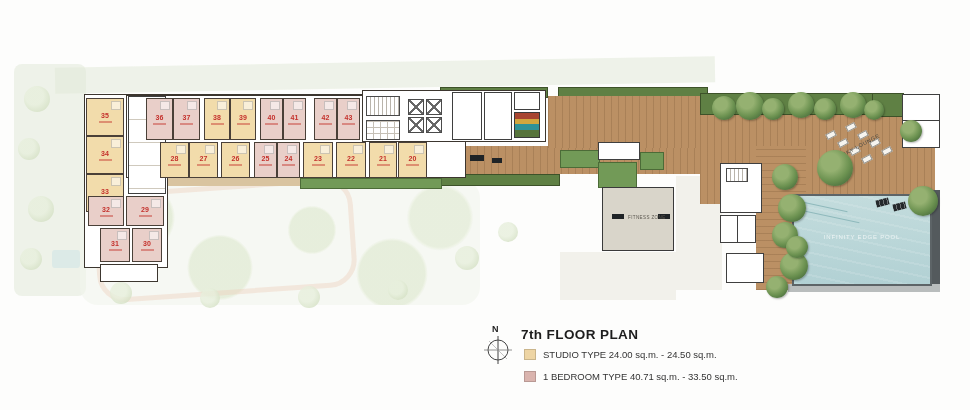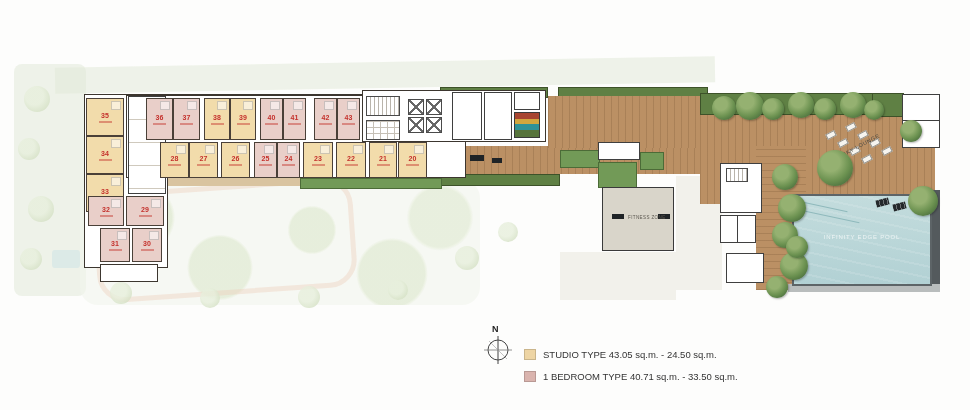--- a/index.html
+++ b/index.html
@@ -298,22 +298,23 @@
       <span class="uarea"></span>
     </div>
 
   <span class="n-label" style="left:492px;top:324px;">N</span>
   <svg class="abs" style="left:482px;top:334px;" width="32" height="32" viewBox="0 0 32 32">
     <circle cx="16" cy="16" r="10" fill="none" stroke="#444" stroke-width="1"></circle>
     <line x1="16" y1="2" x2="16" y2="30" stroke="#444" stroke-width="1"></line>
     <line x1="2" y1="16" x2="30" y2="16" stroke="#777" stroke-width="0.8"></line>
     <line x1="7" y1="7" x2="25" y2="25" stroke="#999" stroke-width="0.6"></line>
   </svg>
+  <div class="abs plan-title" style="left:521px;top:327px;">7th FLOOR PLAN</div>
   <div class="legend-row" style="left:524px;top:349px;">
     <span class="swatch sw-studio"></span>
-    <span class="legend-text">STUDIO TYPE 43.05 sq.m. - 24.50 sq.m.</span>
+    <span class="legend-text">STUDIO TYPE 24.00 sq.m. - 24.50 sq.m.</span>
   </div>
   <div class="legend-row" style="left:524px;top:371px;">
     <span class="swatch sw-onebed"></span>
     <span class="legend-text">1 BEDROOM TYPE 40.71 sq.m. - 33.50 sq.m.</span>
   </div>
 
 </div>
 
 </body></html>

